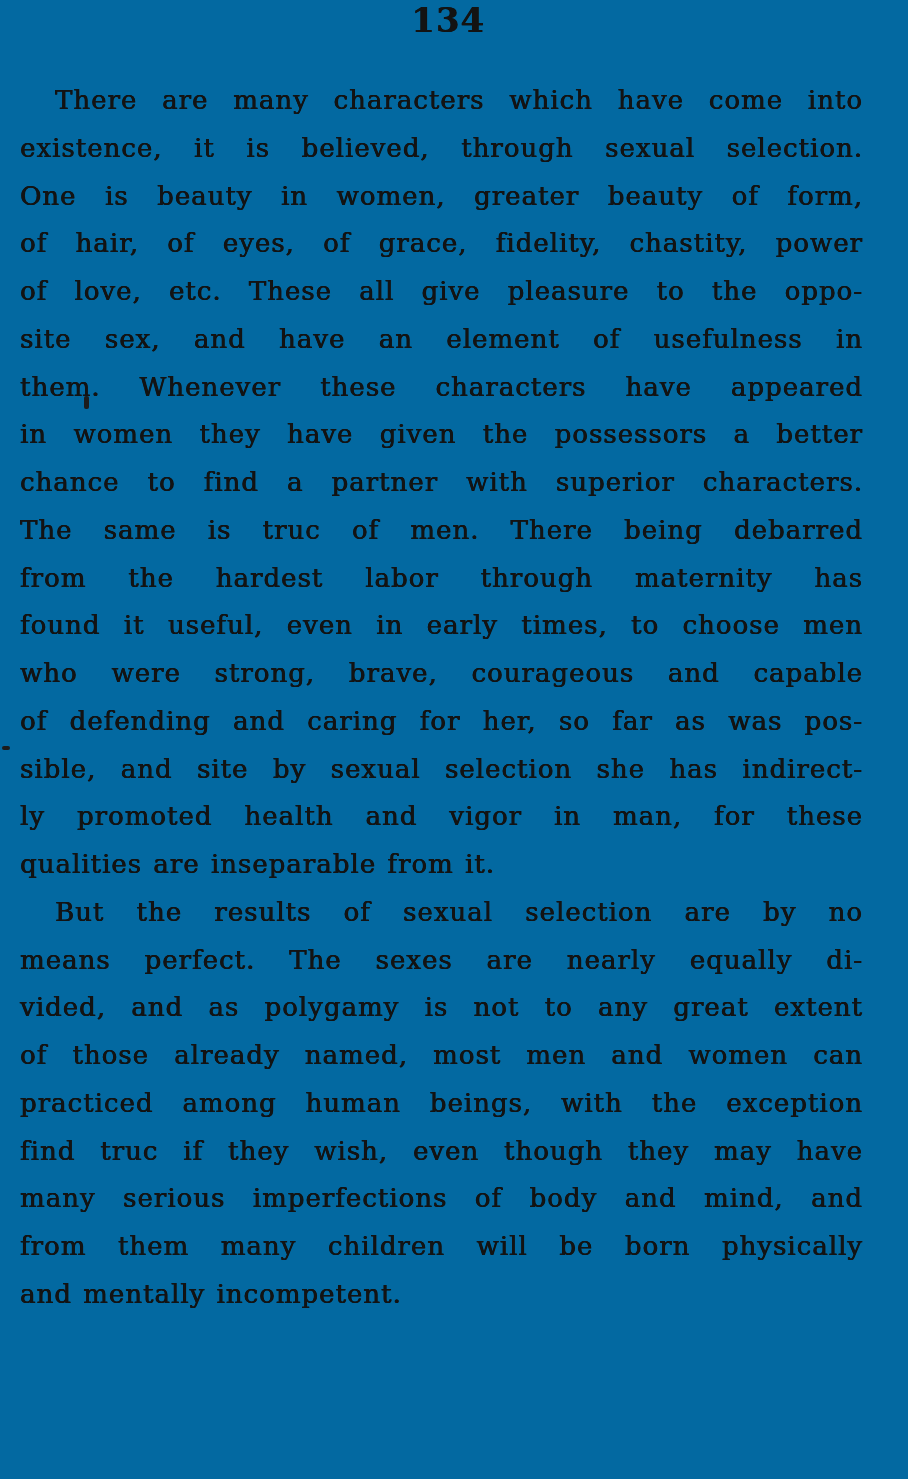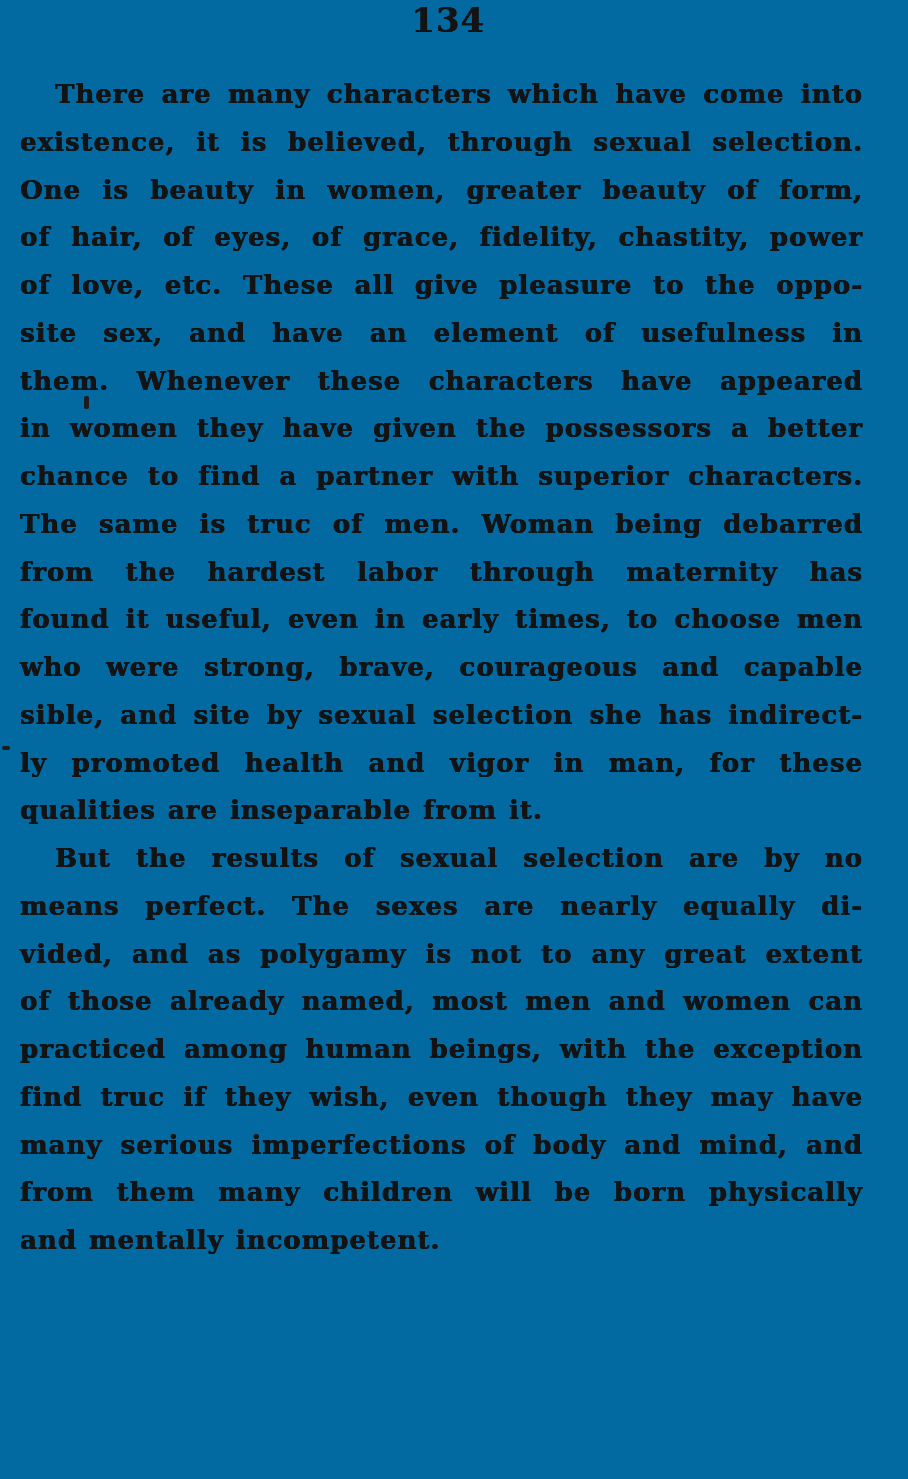--- a/index.html
+++ b/index.html
@@ -24,24 +24,23 @@
     width: 896px; 
     text-align: center;
     font-size: 34px;
     line-height: 34px;
     font-weight: bold;
     letter-spacing: 1px;
     text-shadow: 0.5px 0 currentColor;
   }
   .textblock {
     position: absolute;
-    top: 71px;
+    top: 77px;
     left: 20px;
     width: 843px;
-    font-weight: bold;
   }
   .para {
     margin: 0;
     padding: 0;
   }
   .line {
     font-size: 26px;
     line-height: 47.75px;
     letter-spacing: 1px;
     word-spacing: 2px;
@@ -75,24 +74,25 @@
       <div class="para">
         <div class="line j indent">There are many characters which have come into</div>
         <div class="line j">existence, it is believed, through sexual selection.</div>
         <div class="line j">One is beauty in women, greater beauty of form,</div>
         <div class="line j">of hair, of eyes, of grace, fidelity, chastity, power</div>
         <div class="line j">of love, etc.  These all give pleasure to the oppo-</div>
         <div class="line j">site sex, and have an element of usefulness in</div>
         <div class="line j">them.  Whenever these characters have appeared</div>
         <div class="line j">in women they have given the possessors a better</div>
         <div class="line j">chance to find a partner with superior characters.</div>
-        <div class="line j">The same is truc of men.  Woman being debarred</div>
+        <div class="line j">The same is truc of men.  There being debarred</div>
         <div class="line j">from the hardest labor through maternity has</div>
         <div class="line j">found it useful, even in early times, to choose men</div>
         <div class="line j">who were strong, brave, courageous and capable</div>
+        <div class="line j">of defending and caring for her, so far as was pos-</div>
         <div class="line j">sible, and site by sexual selection she has indirect-</div>
         <div class="line j">ly promoted health and vigor in man, for these</div>
         <div class="line p">qualities are inseparable from it.</div>
       </div>
       <div class="para">
         <div class="line j indent">But the results of sexual selection are by no</div>
         <div class="line j">means perfect.  The sexes are nearly equally di-</div>
         <div class="line j">vided, and as polygamy is not to any great extent</div>
         <div class="line j">of those already named, most men and women can</div>
         <div class="line j">practiced among human beings, with the exception</div>

